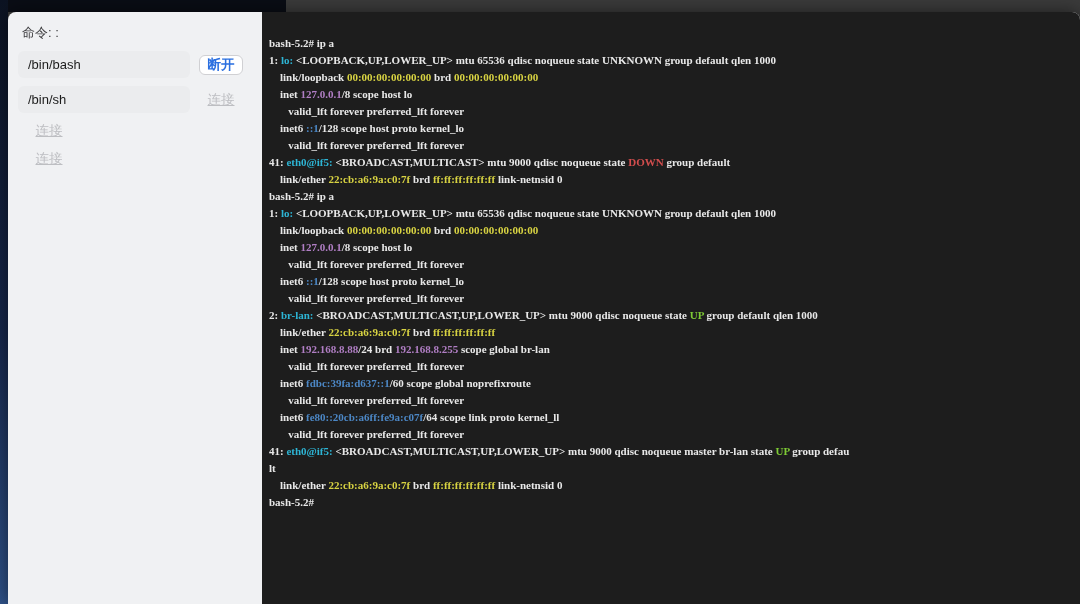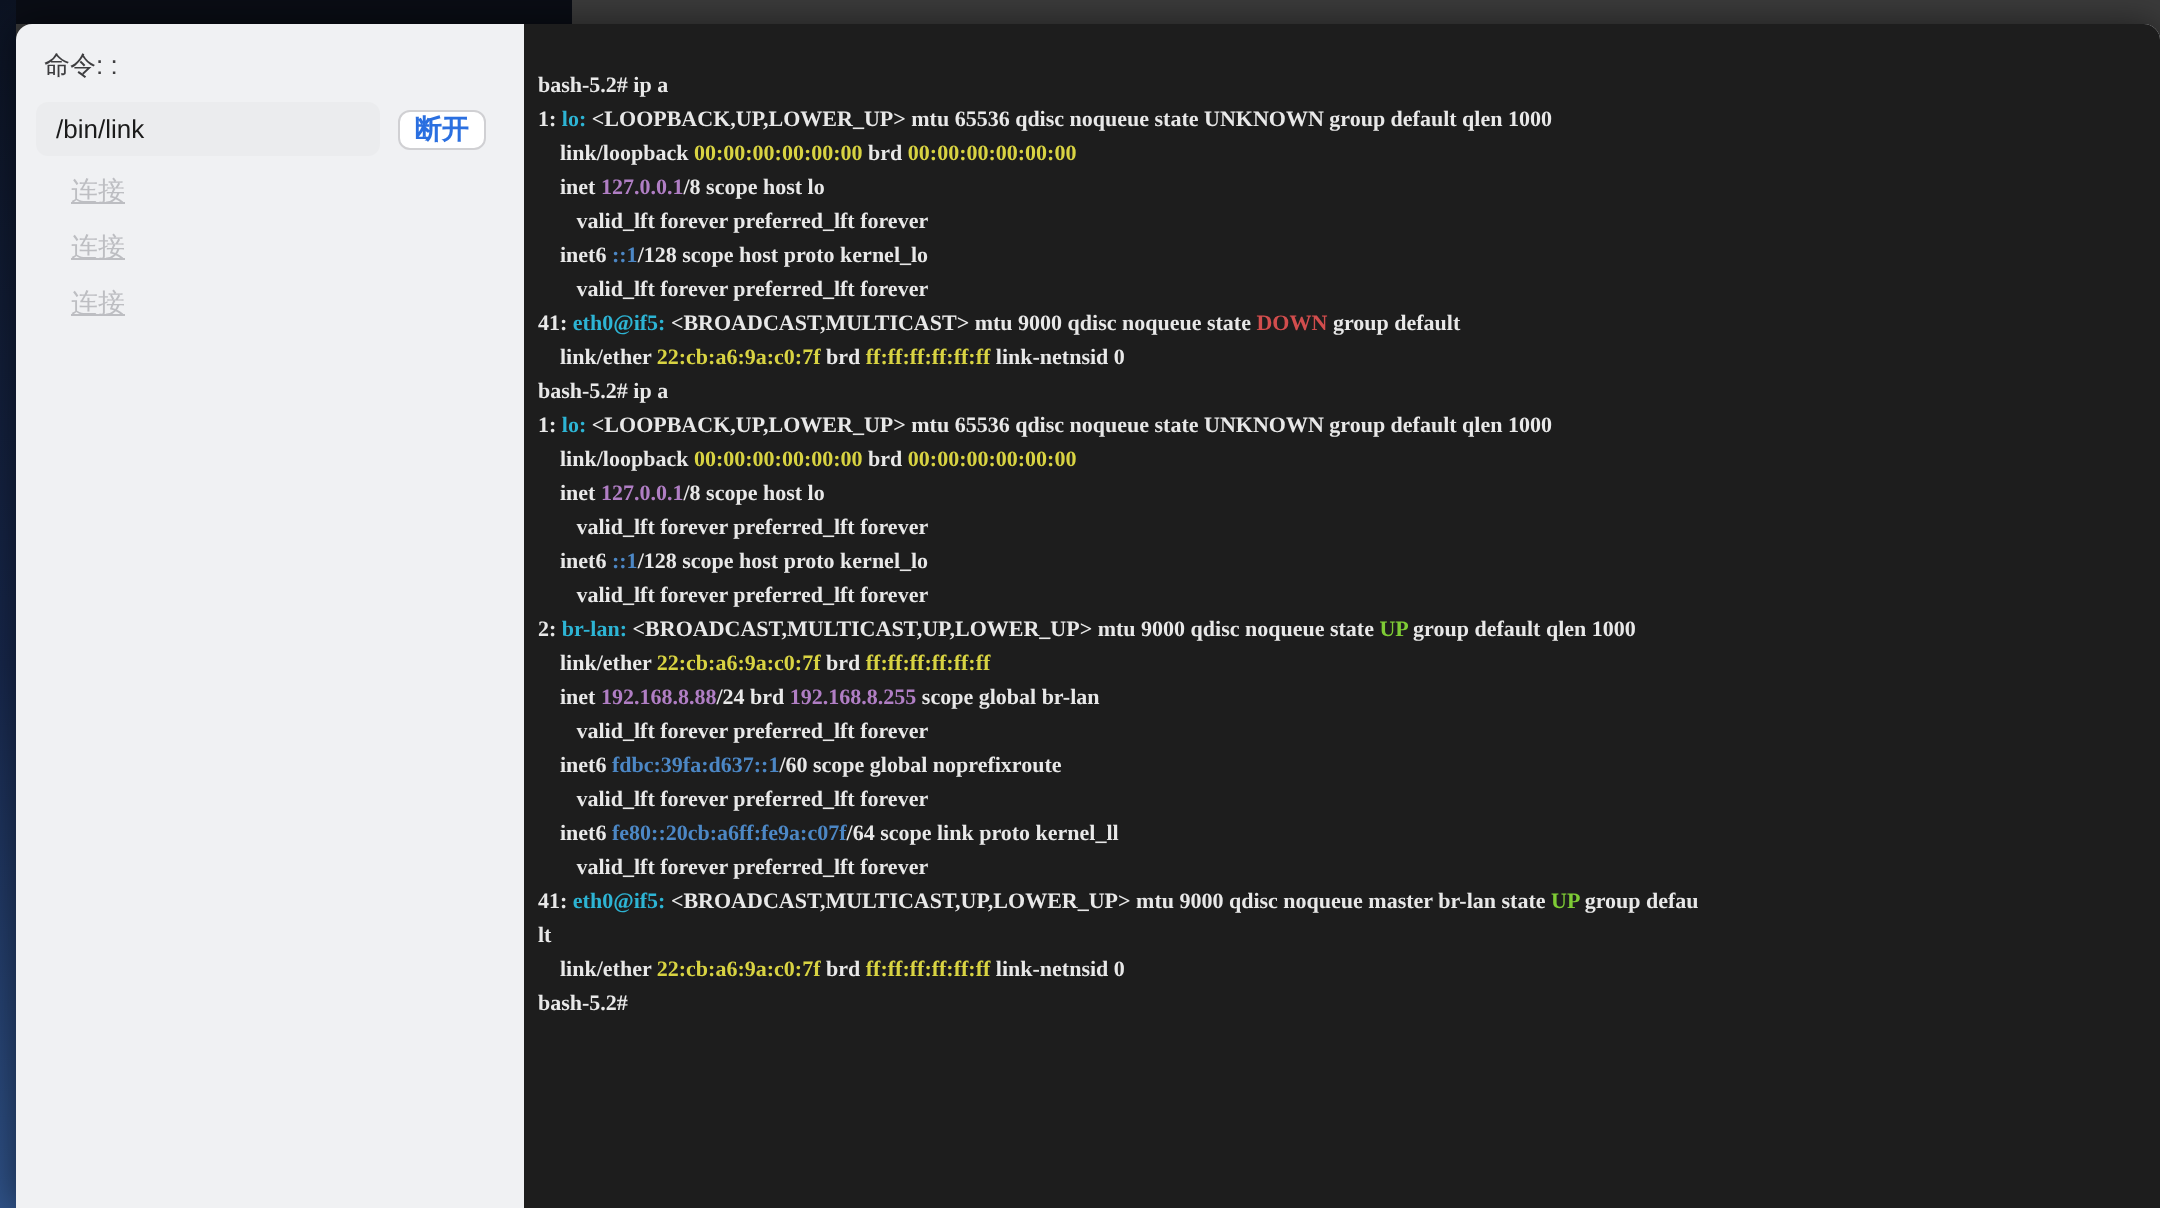--- a/index.html
+++ b/index.html
@@ -63,25 +63,26 @@
 
 <div class="window">
 
 
   <div class="window-body">
 
     <aside class="sidebar">
       <div class="sidebar-label">命令: :</div>
 
       <div class="shell-row">
-        <div class="shell-field">/bin/link</div>
+        <div class="shell-field">/bin/bash</div>
         <button class="shell-btn btn-active">断开</button>
       </div>
 
       <div class="shell-row">
+        <div class="shell-field">/bin/sh</div>
         <span class="shell-btn btn-idle">连接</span>
       </div>
 
       <div class="shell-row">
         <span class="shell-btn btn-idle">连接</span>
       </div>
 
       <div class="shell-row">
         <span class="shell-btn btn-idle">连接</span>
       </div>

